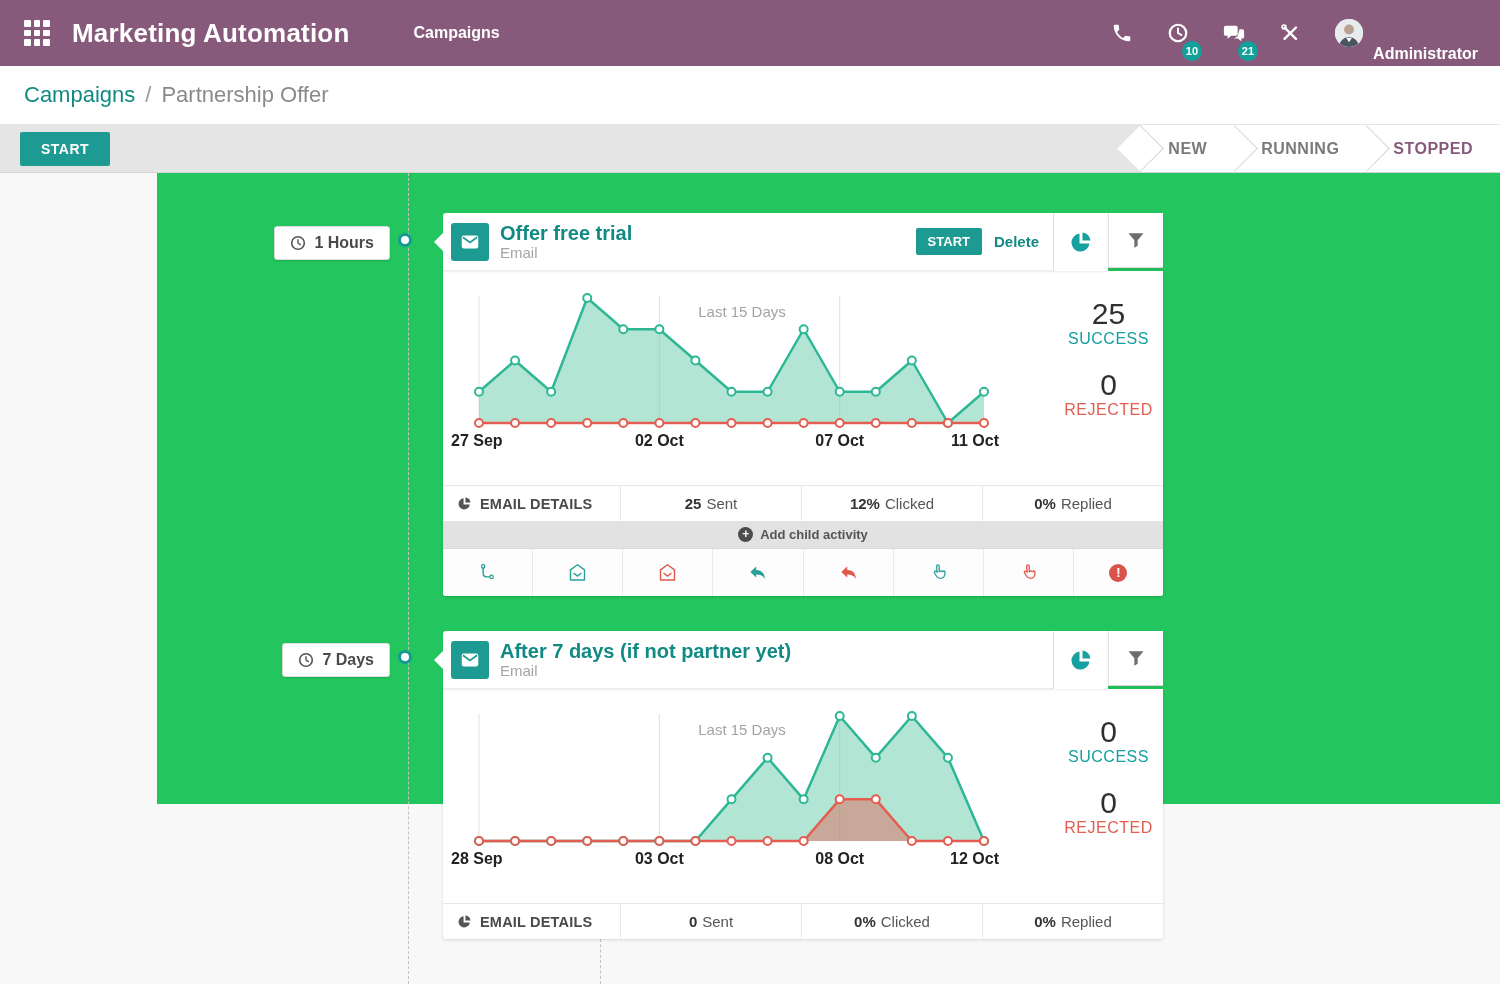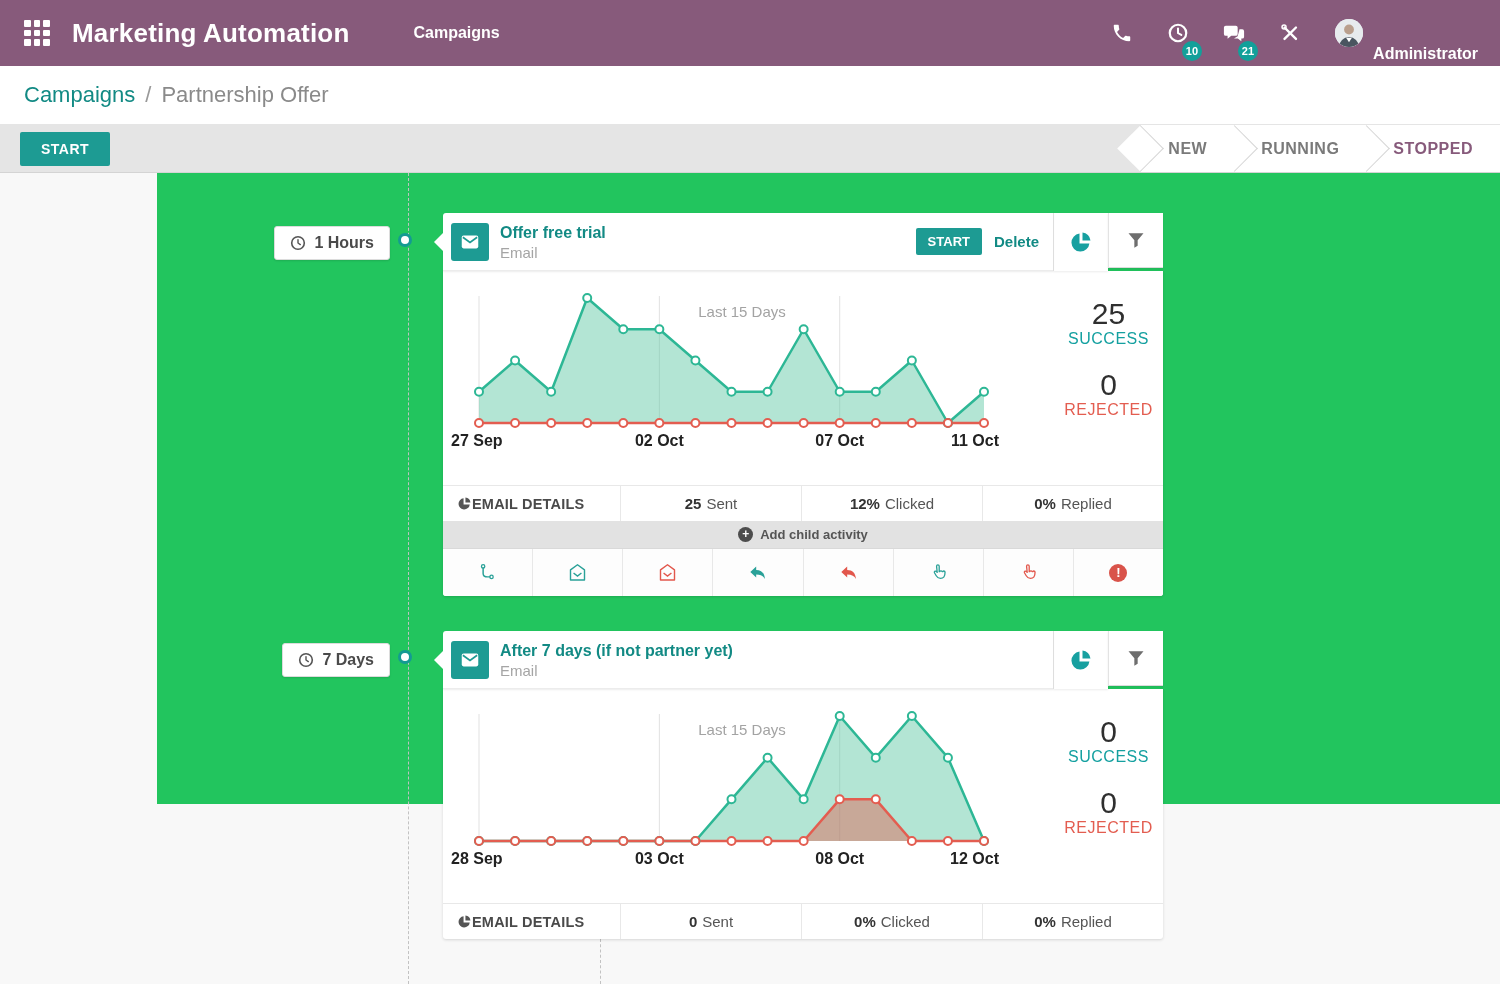--- a/index.html
+++ b/index.html
@@ -73,21 +73,21 @@
   .card { position:absolute; left:443px; width:720px; }
   .card-head { display:flex; height:58px; }
   .card-head-main { flex:1; background:#fff; position:relative; display:flex;
                     align-items:center; padding-left:8px; border-bottom:1px solid #ececec;
                     border-radius:3px 0 0 0; box-shadow:0 1px 2px rgba(0,0,0,.08); }
   .card-head-main::before { content:''; position:absolute; left:-9px; top:20px;
                     border:9px solid transparent; border-right-color:#fff; border-left:0; }
   .mail-tile { width:38px; height:38px; background:var(--teal); border-radius:3px;
                display:flex; align-items:center; justify-content:center; }
   .head-titles { margin-left:11px; }
-  .card-title { font-size:16px; font-weight:bold; color:var(--teal-text); line-height:22px; }
+  .card-title { font-size:20px; font-weight:bold; color:var(--teal-text); line-height:22px; }
   .card-subtitle { font-size:15px; color:#a5a5a5; line-height:17px; }
   .head-actions { margin-left:auto; margin-right:14px; display:flex; align-items:center; }
   .btn-edit { background:var(--teal); color:#fff; border:none; font-family:inherit;
               font-size:13px; font-weight:bold; padding:6px 12px; border-radius:2px;
               cursor:pointer; }
   .link-delete { color:var(--teal-text); font-size:15px; font-weight:bold; margin-left:12px;
                  cursor:pointer; }
   .tab { width:55px; background:#fff; border-left:1px solid var(--border);
          display:flex; align-items:center; justify-content:center; cursor:pointer;
          box-shadow:0 1px 2px rgba(0,0,0,.08); }
@@ -102,21 +102,21 @@
   .stat-label { font-size:16px; letter-spacing:.5px; }
   .stat-label.success { color:#14a0a0; }
   .stat-label.rejected { color:var(--red); }
   .stat-group + .stat-group { margin-top:21px; }
 
   .detail-row { display:flex; height:36px; border-top:1px solid #e8e8e8; font-size:15px;
                 color:#555; }
   .detail-cell { flex:1; display:flex; align-items:center; justify-content:center;
                  border-left:1px solid #e8e8e8; }
   .detail-cell.lead { flex:0 0 177px; justify-content:flex-start; padding-left:14px;
-                 border-left:none; font-weight:600; color:#4a4a4a; font-size:14.5px;
+                 border-left:none; gap:8px; font-weight:600; color:#4a4a4a; font-size:14.5px;
                  letter-spacing:.2px; }
   .detail-cell b { color:#333; margin-right:5px; font-weight:bold; }
 
   .addchild-row { height:27px; background:#e2e2e2; display:flex; align-items:center;
                   justify-content:center; gap:7px; font-size:13px; font-weight:bold;
                   color:#555; cursor:pointer; }
   .plus-circle { width:15px; height:15px; border-radius:50%; background:#4d4d4d; color:#fff;
                  font-size:12px; line-height:14px; text-align:center; font-weight:bold; }
 
   .icons-row { display:flex; height:48px; border-top:1px solid #d9d9d9; background:#fdfdfd;

